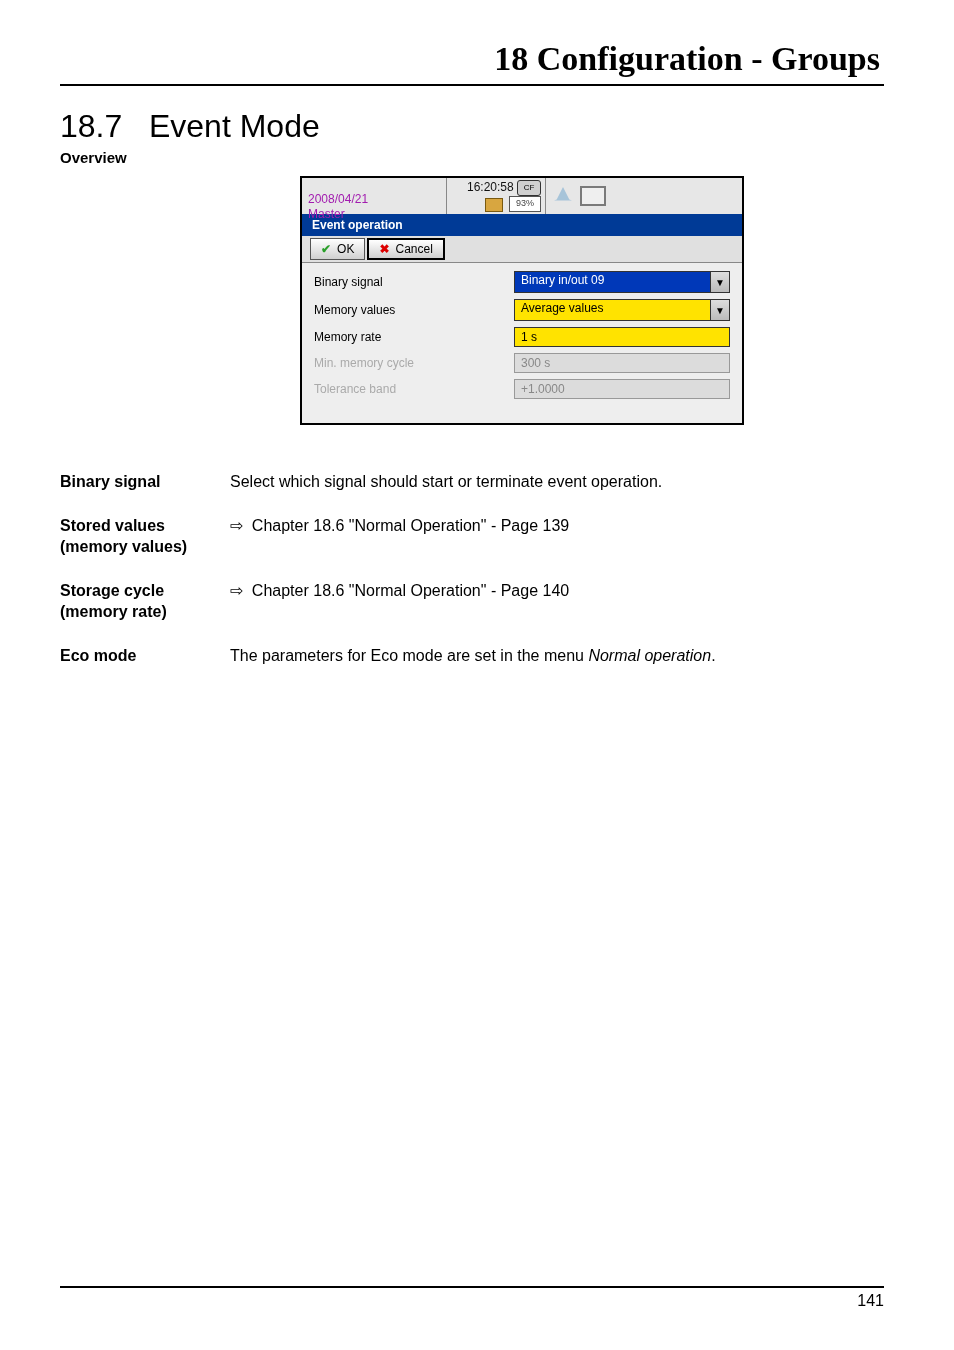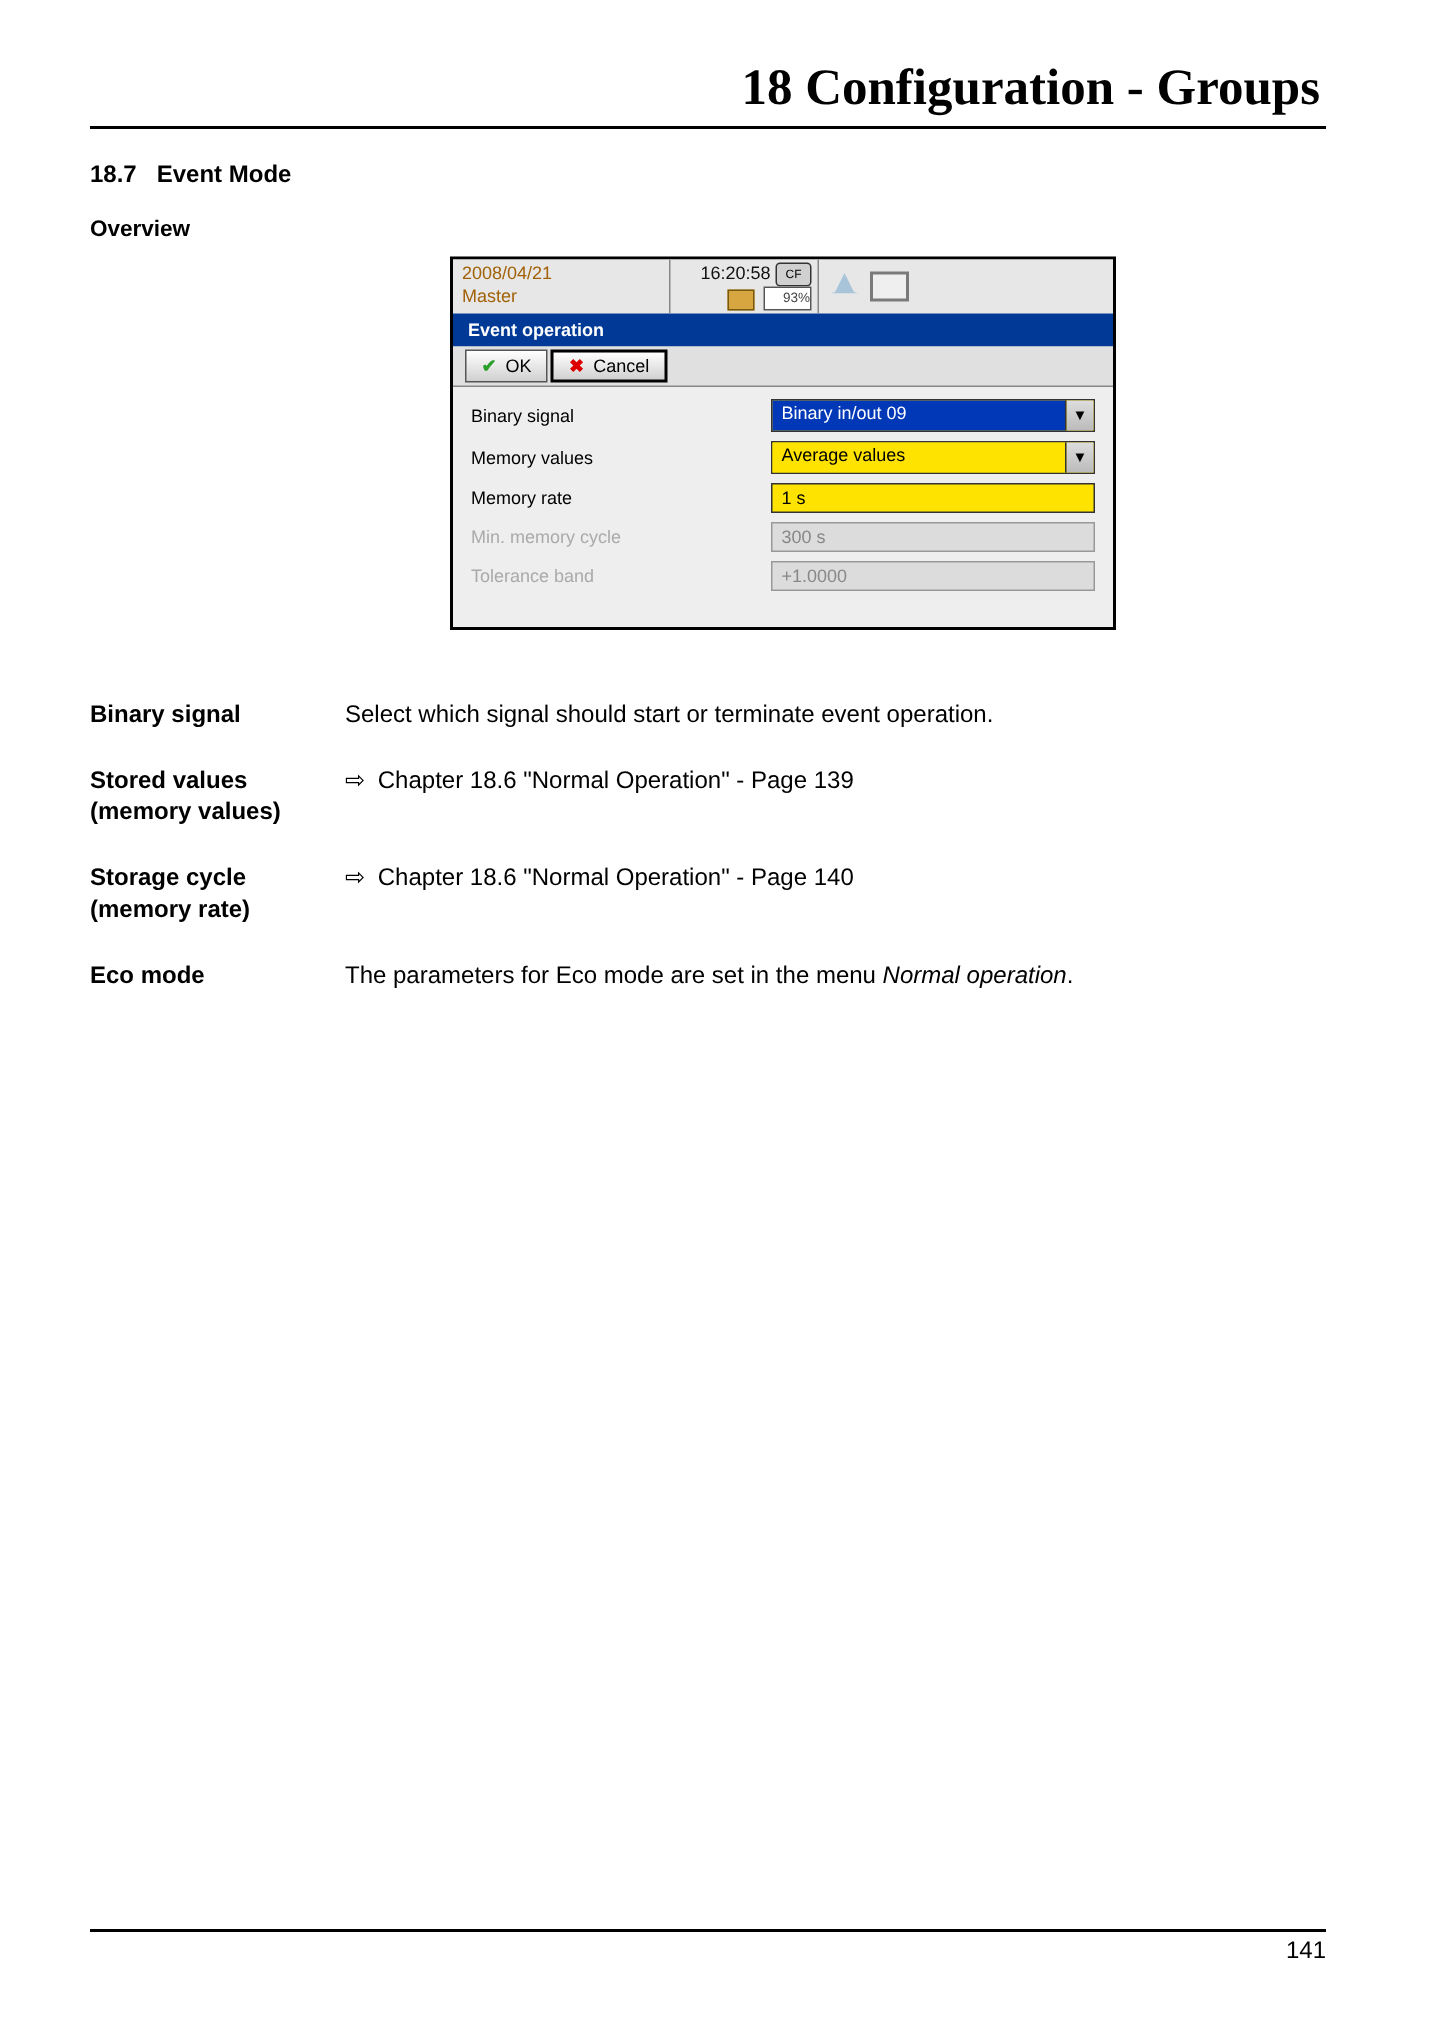--- a/index.html
+++ b/index.html
@@ -26,23 +26,23 @@
     margin: 0 0 6px 0;
     padding-right: 4px;
     font-family: Liberation Serif, serif;
   }
   .hr-top {
     border: none;
     border-top: 2px solid #000;
     margin: 0 0 22px 0;
   }
   .section-title {
-    font-size: 16px;
-    font-weight: bold;
-    margin: 0 0 18px 0;
+    font-size: 32px;
+    font-weight: normal;
+    margin: 0 0 4px 0;
   }
   .overview {
     font-size: 15px;
     font-weight: bold;
     margin: 0 0 10px 0;
   }
   
   .shot-wrap {
     margin-left: 240px;
     margin-bottom: 46px;
@@ -54,23 +54,23 @@
     font-family: Tahoma, Arial, sans-serif;
     font-size: 12px;
   }
   .shot-header {
     display: flex;
     height: 36px;
     background: #e7e7e7;
   }
   .sh-left {
     flex: 0 0 132px;
-    padding: 2px 6px;
+    padding: 14px 6px;
     line-height: 15px;
-    color: #a16207;
+    color: #a21caf;
   }
   .sh-mid {
     flex: 0 0 98px;
     border-left: 1px solid #888;
     border-right: 1px solid #888;
     position: relative;
   }
   .sh-mid-time {
     position: absolute;
     top: 2px;
@@ -102,21 +102,21 @@
   .sh-pct-box {
     position: absolute;
     right: 4px;
     bottom: 2px;
     width: 30px;
     height: 14px;
     border: 1px solid #555;
     background: #fff;
     font-size: 9px;
     line-height: 13px;
-    text-align: right;
+    text-align: center;
     color: #444;
   }
   .sh-icons {
     flex: 1;
     display: flex;
     align-items: center;
     gap: 8px;
     padding-left: 8px;
   }
   .sh-bell {

